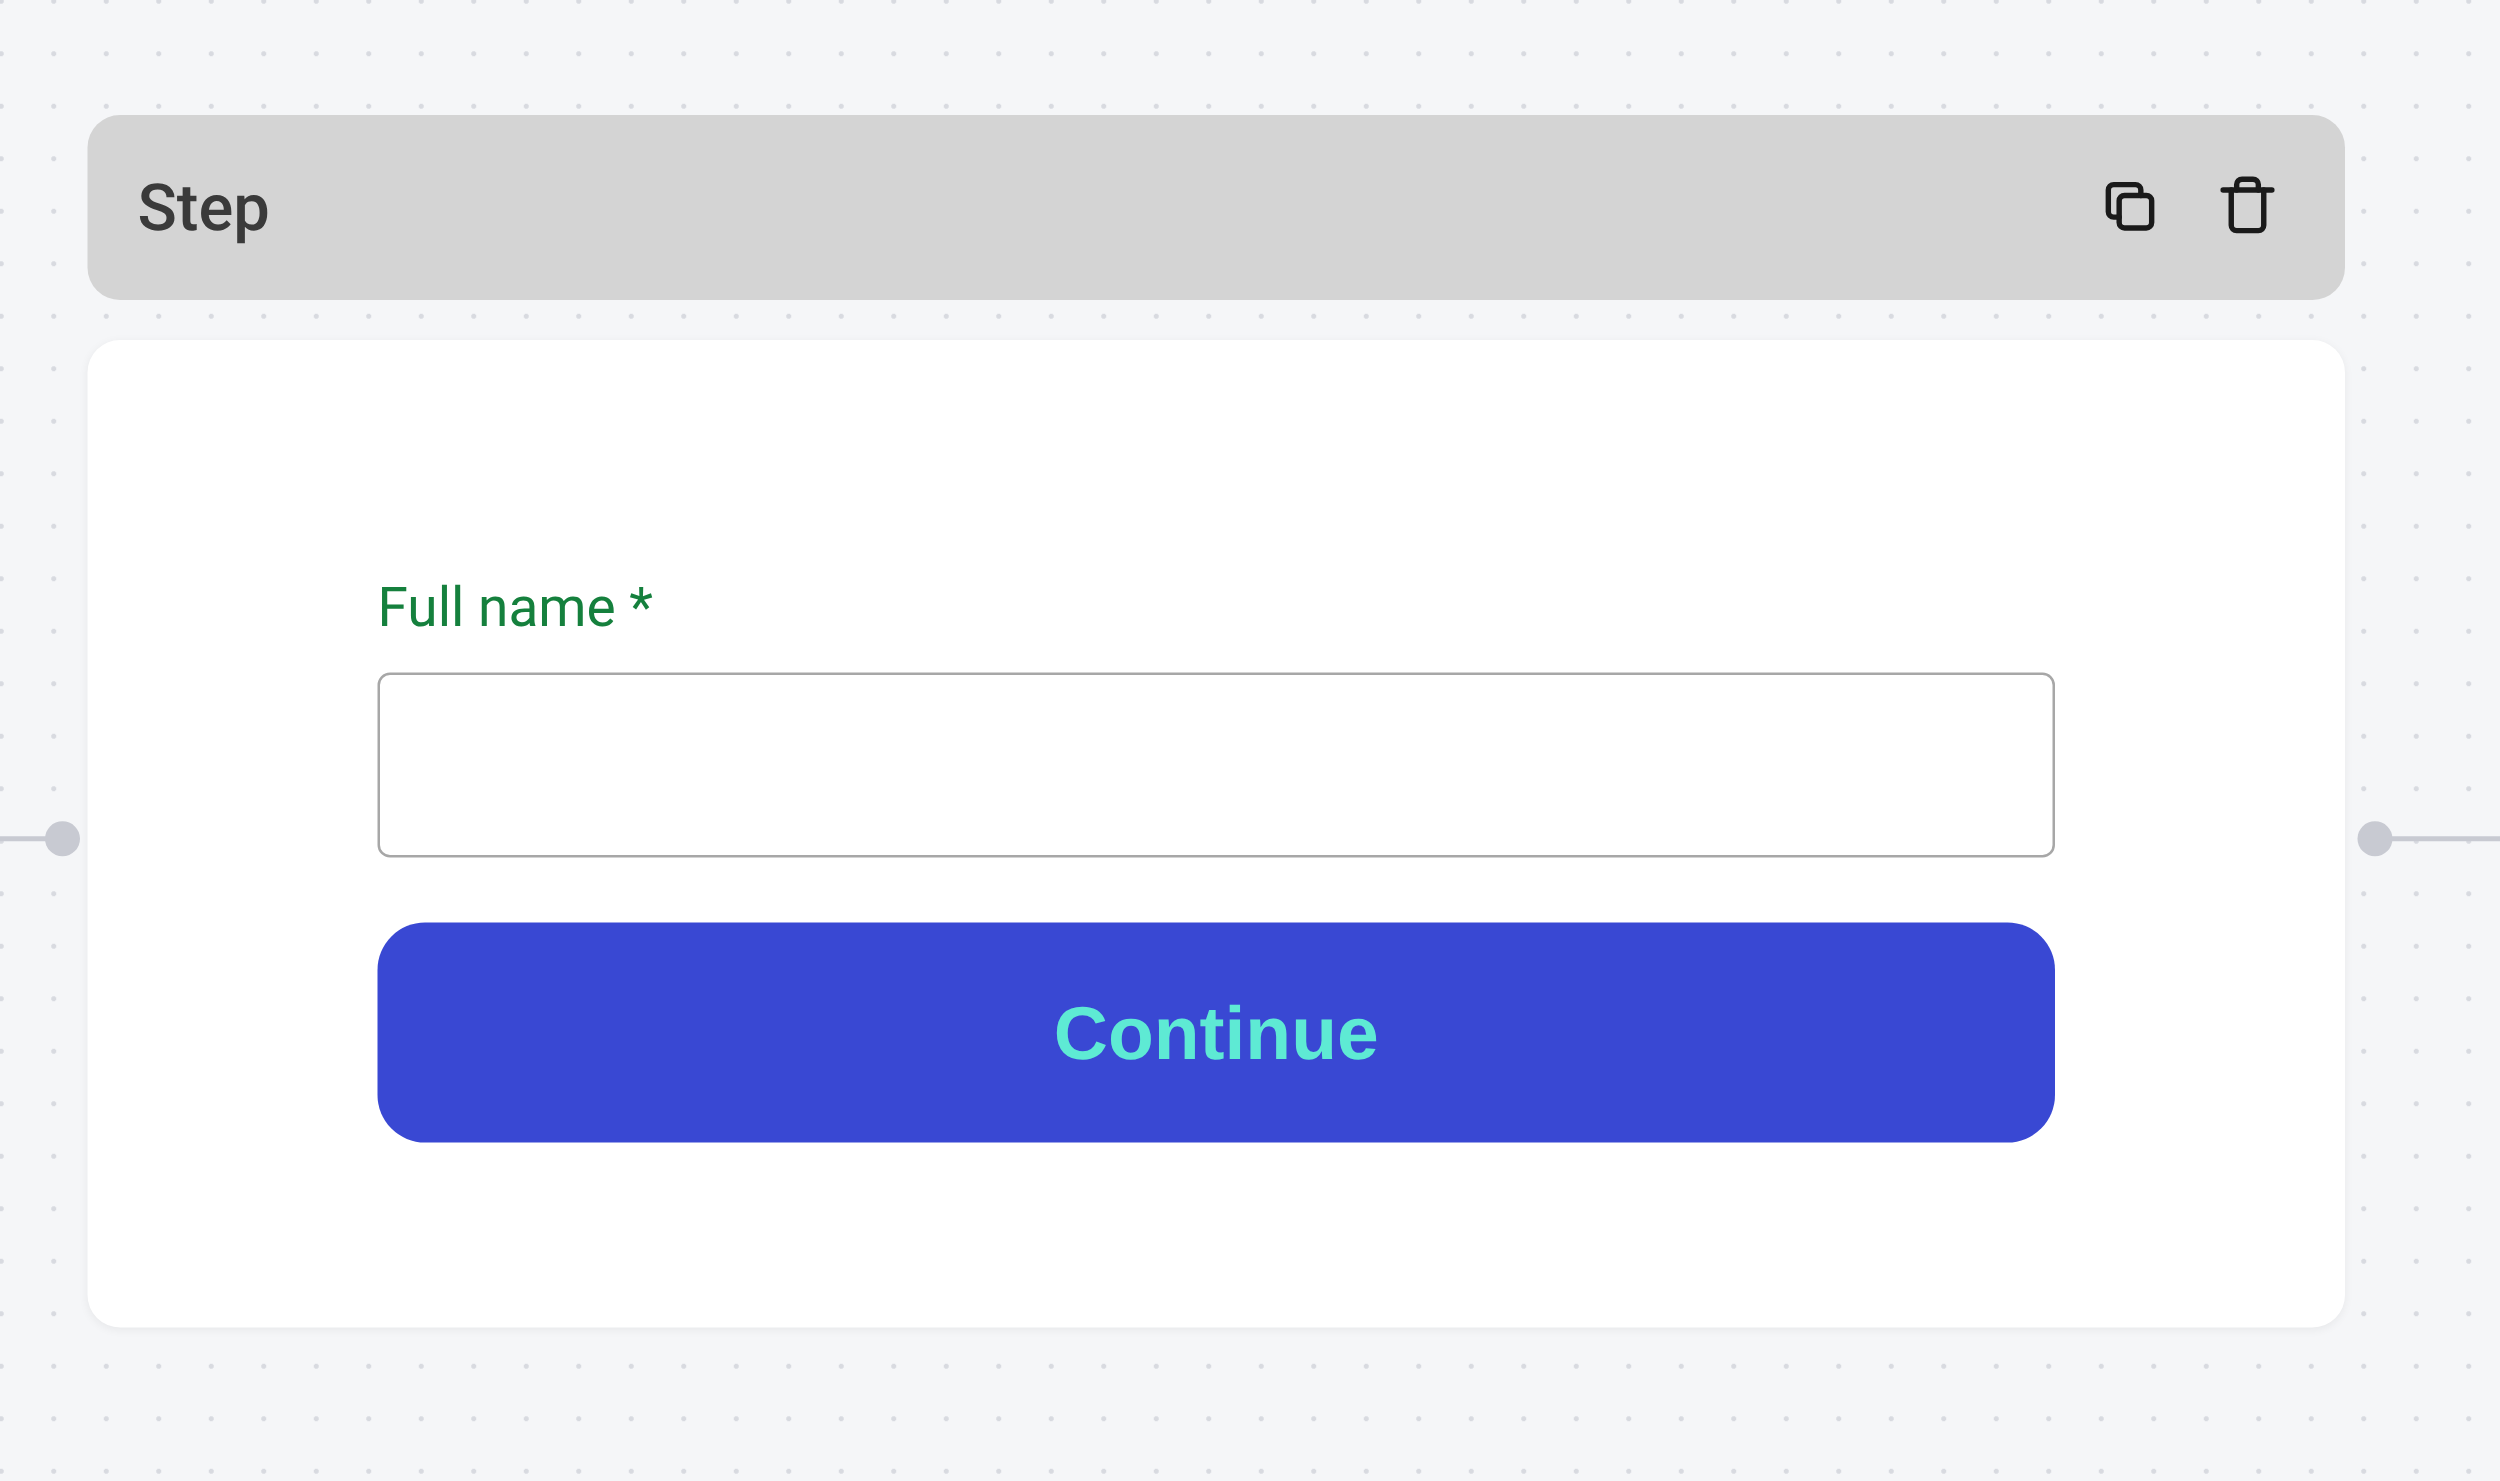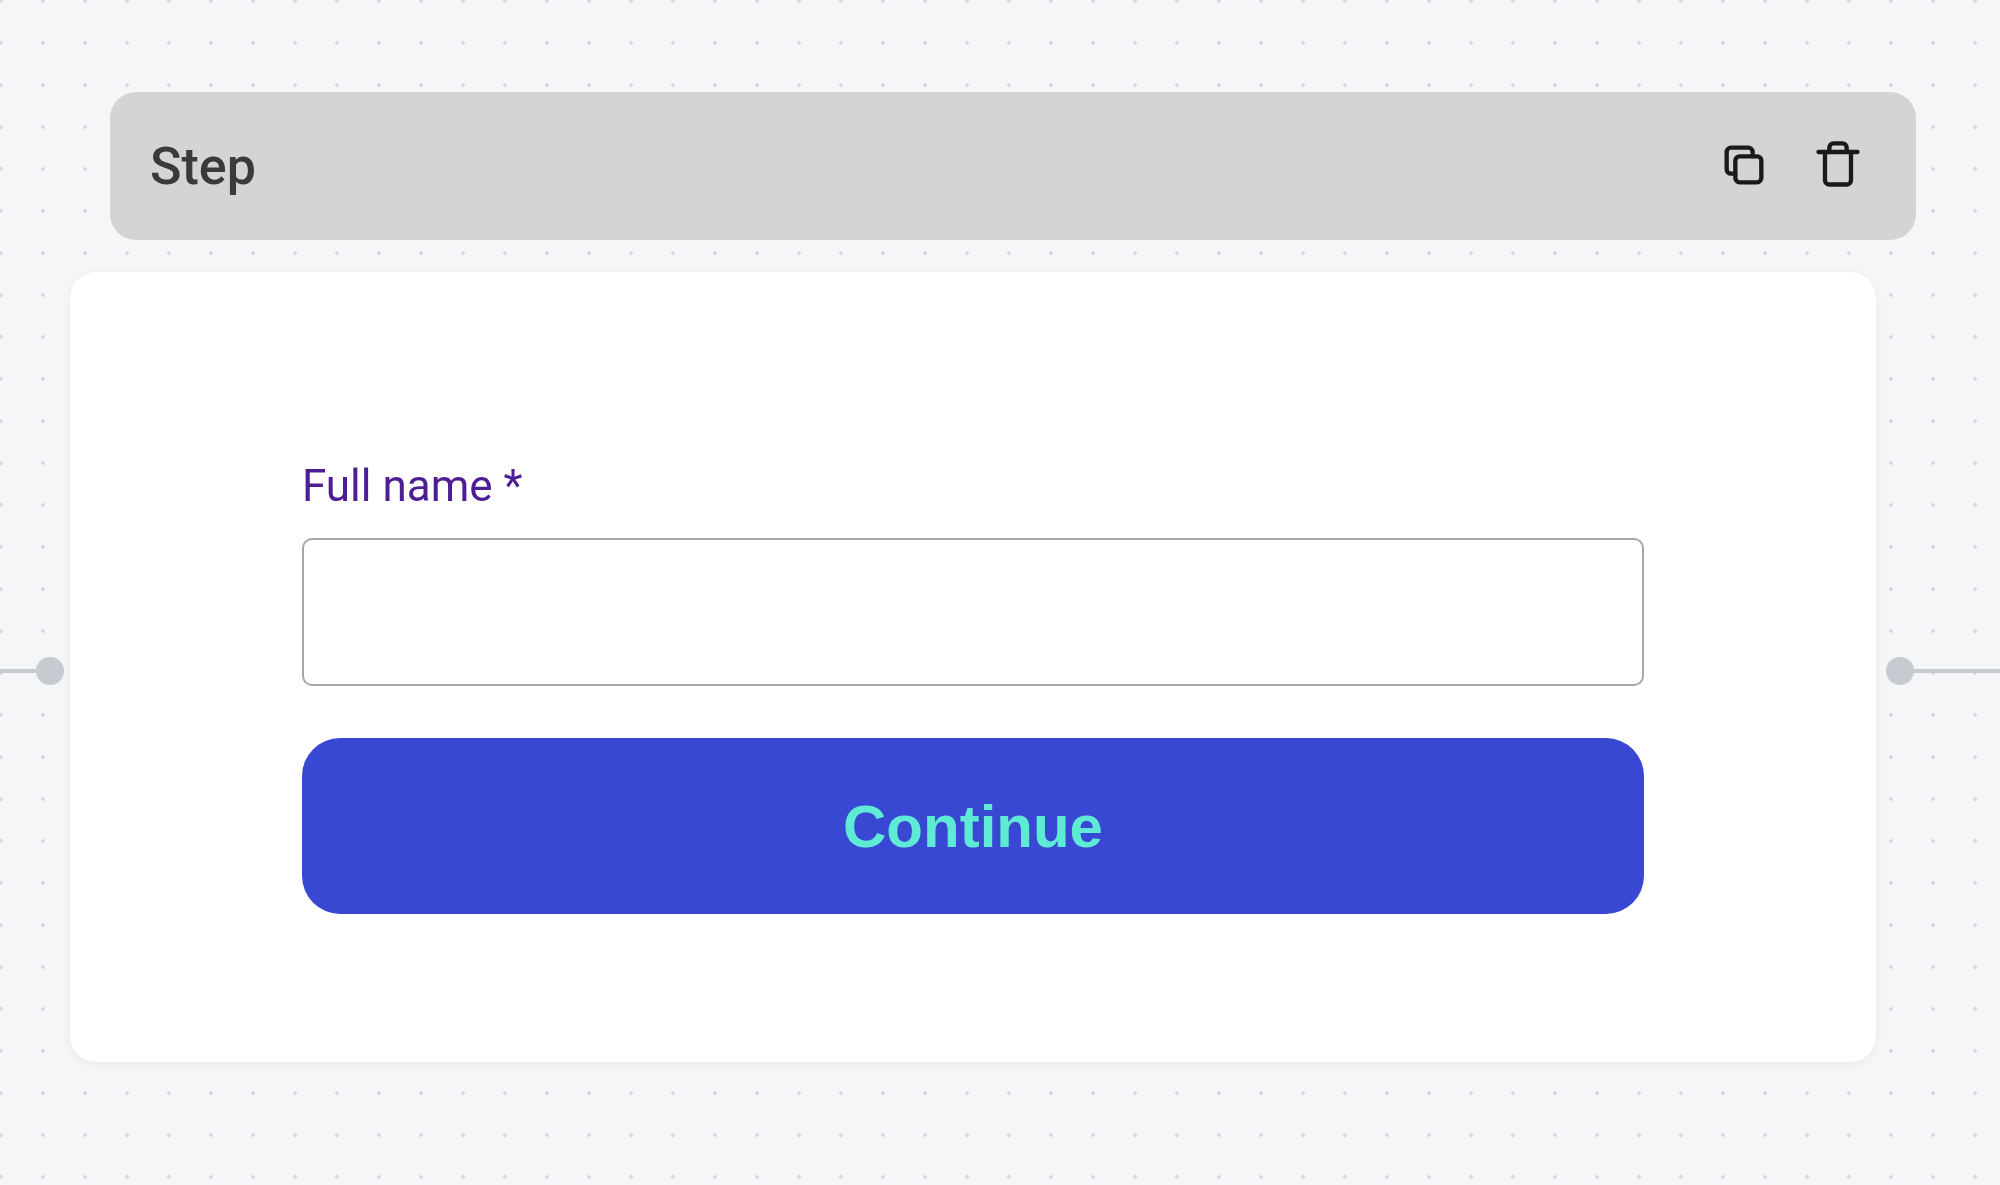--- a/index.html
+++ b/index.html
@@ -23,21 +23,20 @@
       left: 70px;
       top: 92px;
       width: 1806px;
       height: 148px;
       background: #d4d4d4;
       border-radius: 26px;
       display: flex;
       align-items: center;
       justify-content: space-between;
       padding: 0 52px 0 40px;
-      margin-left: 40px;
     }
     .step-title {
       font-size: 52px;
       font-weight: 500;
       color: #3a3a3a;
     }
     .header-actions {
       display: flex;
       align-items: center;
       gap: 42px;
@@ -57,21 +56,21 @@
       top: 272px;
       width: 1806px;
       height: 790px;
       background: #ffffff;
       border-radius: 26px;
       box-shadow: 0 2px 8px rgba(0,0,0,0.06);
       padding: 188px 232px 0 232px;
     }
     .field-label {
       font-size: 44px;
-      color: #4c1d95;
+      color: #15803d;
       margin-bottom: 26px;
       display: block;
     }
     .text-input {
       width: 100%;
       height: 148px;
       border: 2px solid #a7a7a7;
       border-radius: 10px;
       font-size: 44px;
       padding: 0 24px;

